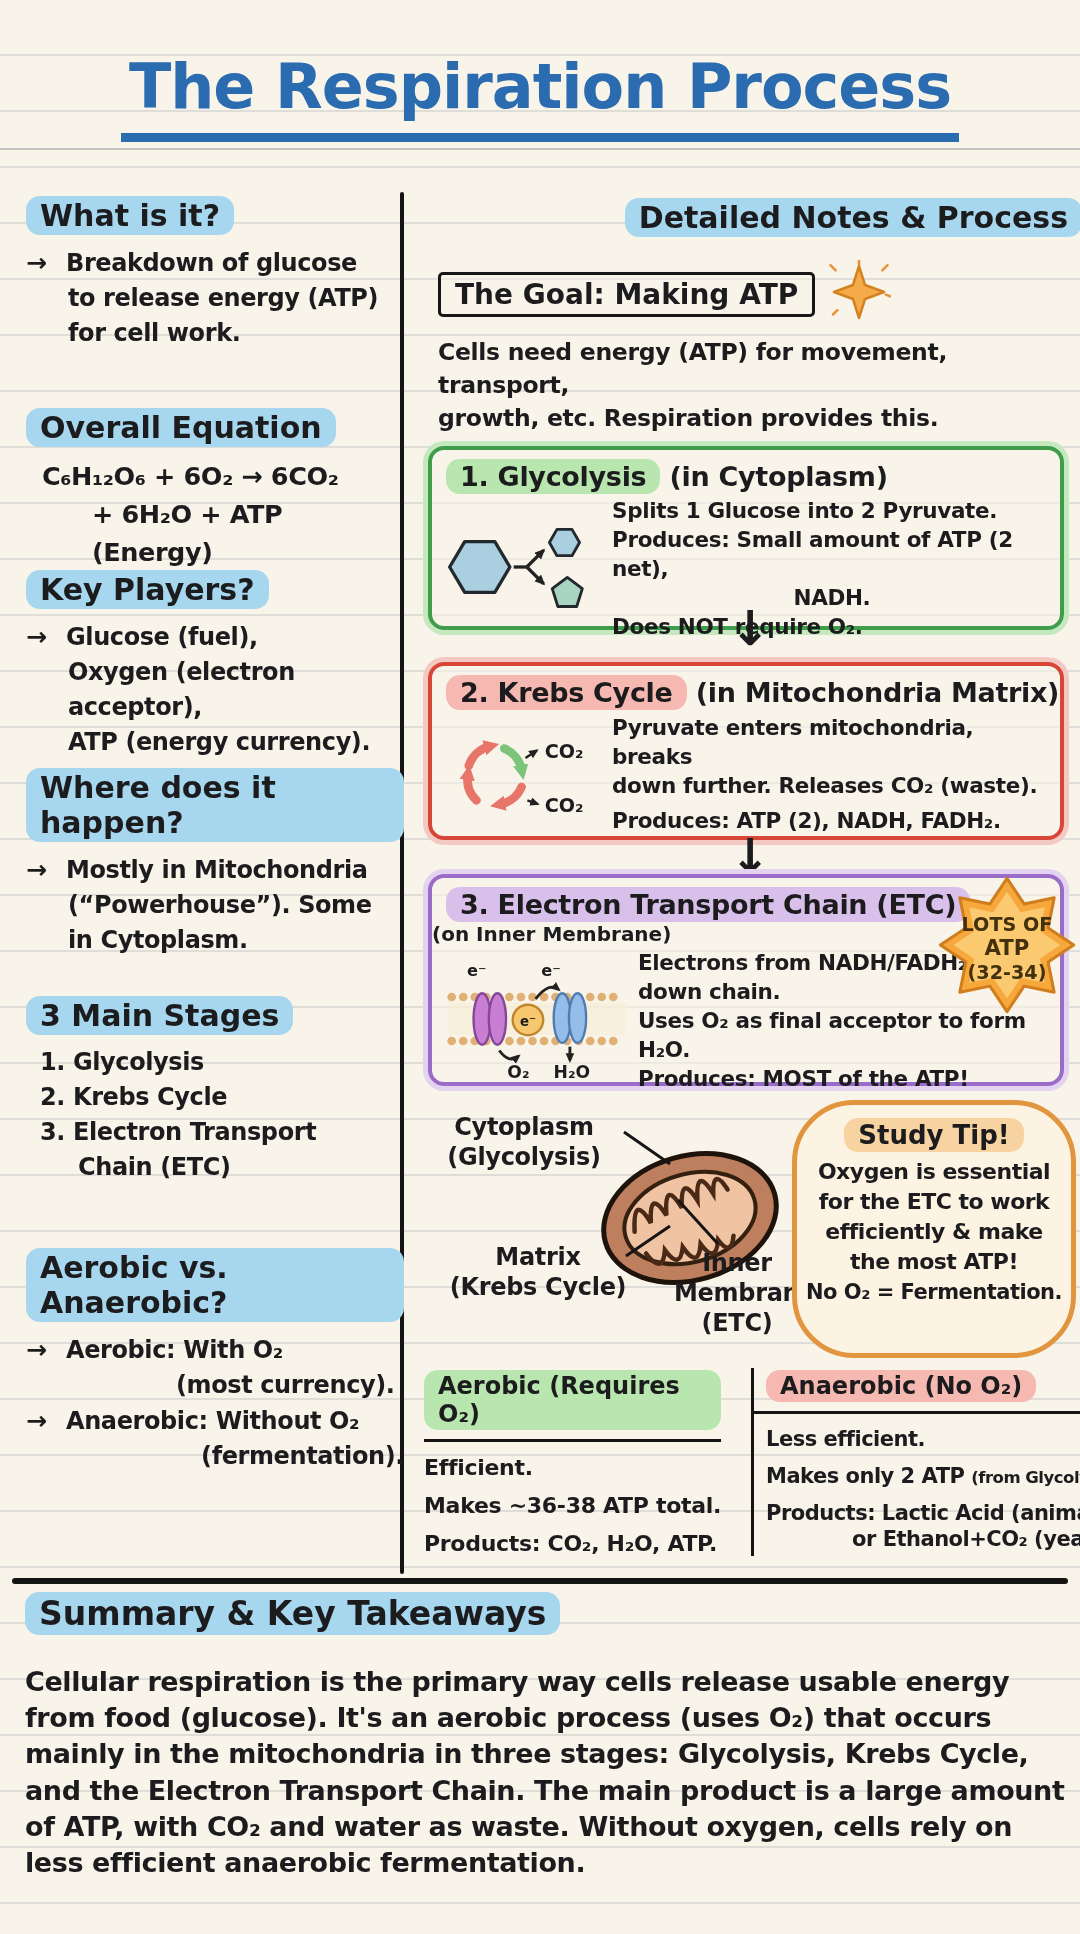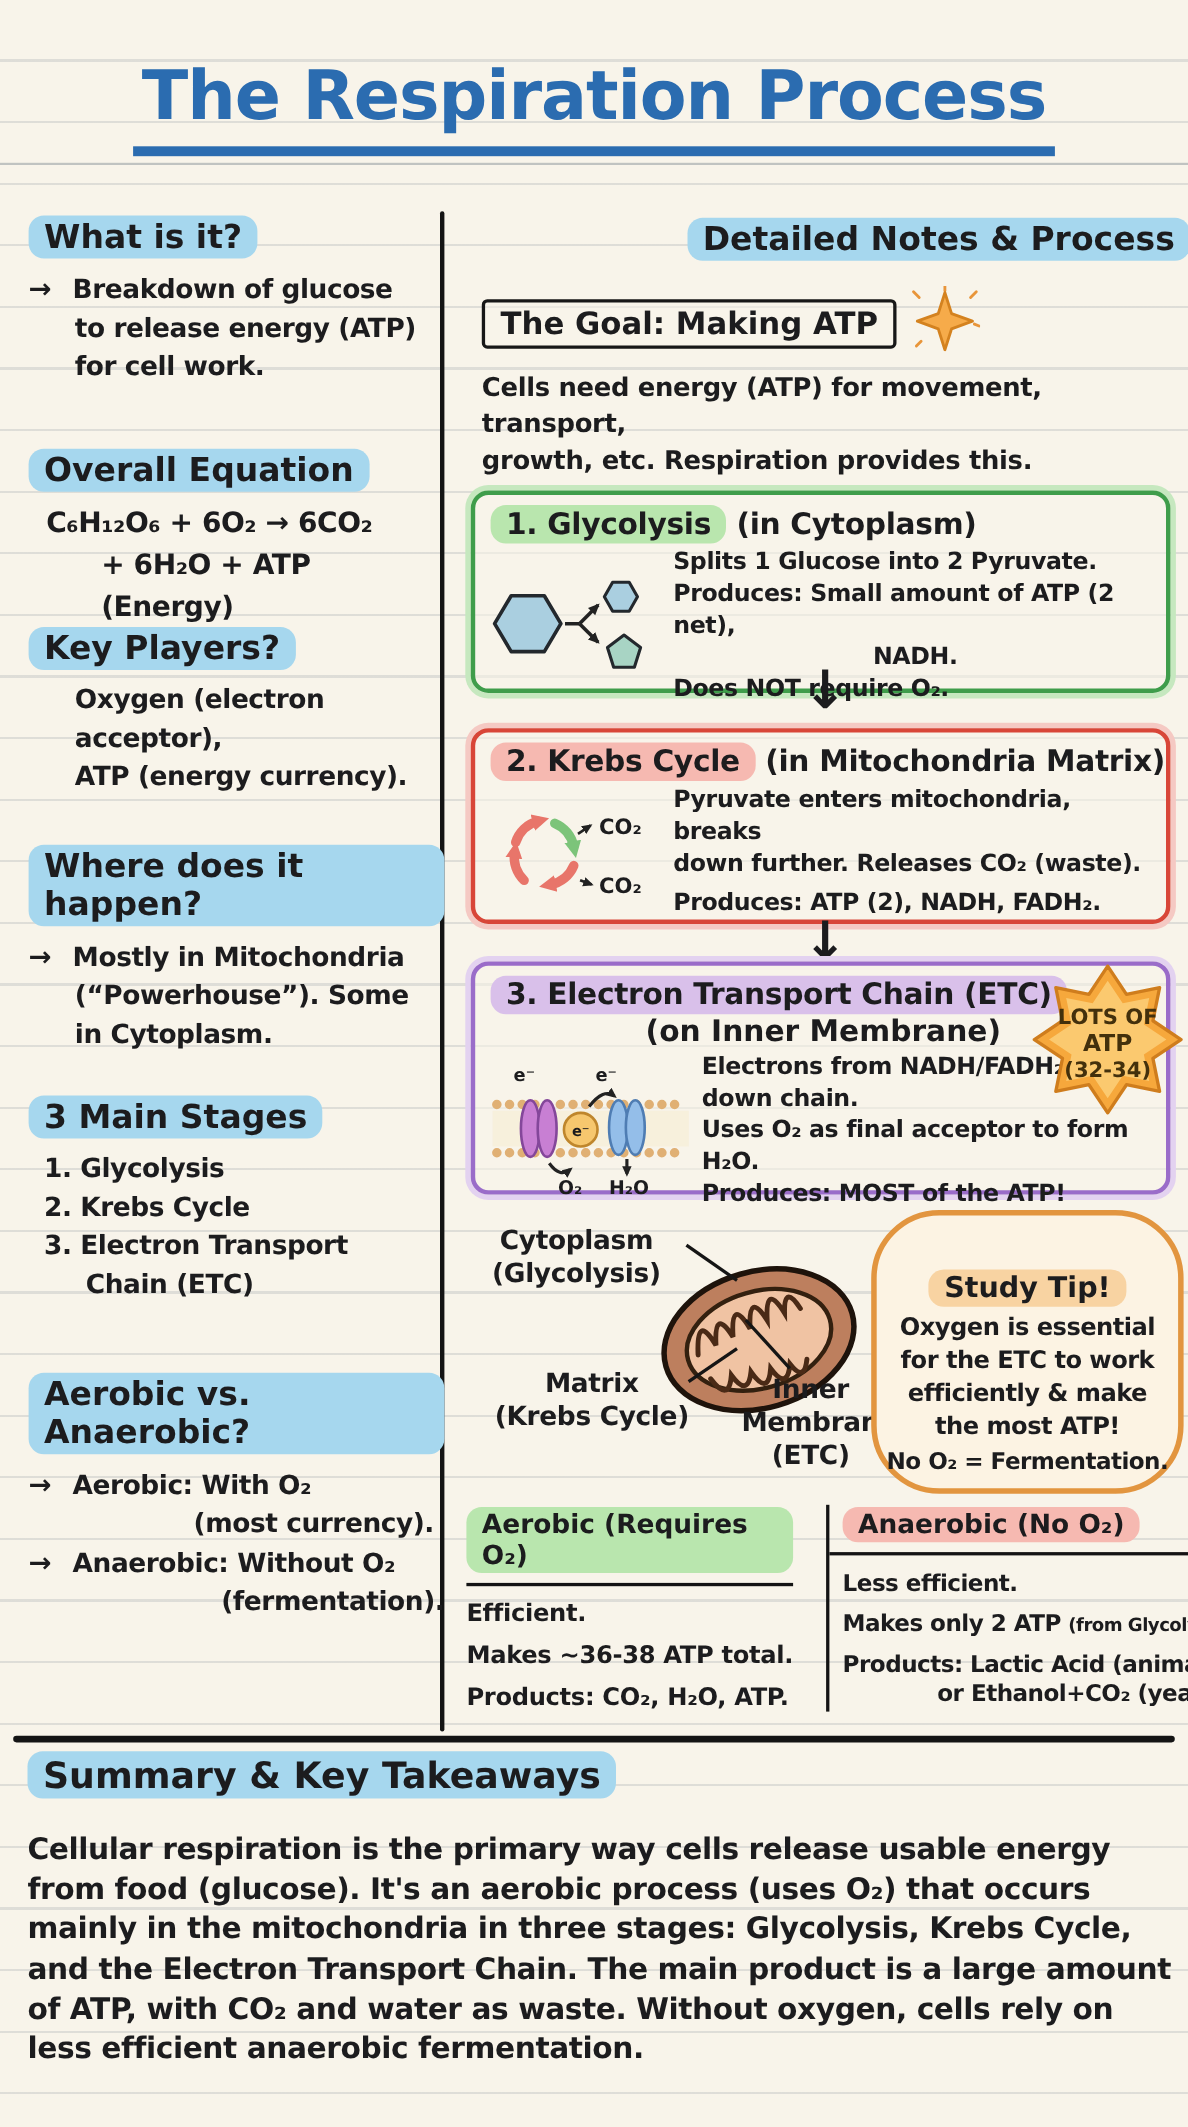--- a/index.html
+++ b/index.html
@@ -45,42 +45,42 @@
   .goal-row{position:absolute;left:438px;top:260px;display:flex;align-items:center;gap:12px;}
   .goal-box{border:3px solid #171717;border-radius:5px;padding:3px 14px;font-size:28px;background:rgba(248,244,234,0.5);}
   .goal-desc{position:absolute;left:438px;top:336px;font-size:23.5px;line-height:33px;letter-spacing:-0.3px;}
 
   .stage-box{position:absolute;left:428px;width:636px;border:4px solid;border-radius:16px;
              box-sizing:border-box;background:rgba(248,244,234,0.55);}
   .box-green{top:430px;height:184px;border-color:#3f9d4b;box-shadow:0 0 0 5px #c6e8bf;margin-top:16px;}
   .box-red{top:662px;height:178px;border-color:#d84638;box-shadow:0 0 0 5px #f5c9c3;}
   .box-purple{top:874px;height:212px;border-color:#9a6cc9;box-shadow:0 0 0 5px #e3d2f0;}
   .box-title{margin:9px 0 0 14px;font-size:27px;letter-spacing:-0.3px;}
-  .box-title2{text-align:right;font-size:27px;margin-top:0;padding-right:150px;}
+  .box-title2{text-align:left;font-size:20px;margin-top:0;padding-right:150px;}
   .box-body{display:flex;align-items:center;padding:2px 8px 8px 12px;}
   .box-icon{flex:0 0 auto;margin-right:8px;}
   .box-text{flex:1;}
   .tl{font-size:21.5px;line-height:29px;letter-spacing:-0.35px;}
   .tc{text-align:center;}
   .flow-arrow{position:absolute;left:700px;width:100px;text-align:center;font-size:48px;line-height:1;}
   .fa1{top:604px;}
   .fa2{top:832px;}
 
   .burst{position:absolute;left:936px;top:842px;width:142px;height:202px;z-index:6;}
 
   .mito-fig{position:absolute;left:418px;top:1098px;width:386px;height:278px;}
   .mito-fig svg{position:absolute;left:0;top:0;}
   .lab{position:absolute;font-size:24px;line-height:30px;text-align:center;letter-spacing:-0.3px;}
   .lab-cyto{left:4px;top:14px;width:204px;}
   .lab-matrix{left:8px;top:144px;width:224px;}
   .lab-inner{left:256px;top:150px;width:126px;}
 
   .cloud{position:absolute;left:792px;top:1100px;width:284px;height:258px;border:5px solid #e2953f;
          border-radius:62px;background:#fcf3e3;box-sizing:border-box;text-align:center;padding-top:13px;z-index:5;}
-  .cloud .pill{font-size:26px;margin-bottom:5px;margin-top:36px;}
+  .cloud .pill{font-size:26px;margin-bottom:5px;}
   .cloud-line{font-size:22px;line-height:30px;letter-spacing:-0.5px;}
   .cl-sm{font-size:21px;}
 
   .cmp-table{position:absolute;left:424px;top:1368px;width:650px;display:flex;gap:30px;}
   .cmp-col-l{width:318px;}
   .cmp-col-r{flex:1;border-left:3px solid #141414;padding-left:12px;}
   .cmp-h{border-bottom:3px solid #141414;padding:2px 0 9px 0;font-size:24px;}
   .cmp-col-r .cmp-h{margin-left:-12px;padding-left:12px;}
   .crow{margin-top:13px;font-size:22px;letter-spacing:-0.3px;white-space:nowrap;}
   .crow-r{font-size:21px;letter-spacing:-0.5px;}
@@ -110,20 +110,21 @@
 </section>
 
 <section class="lsec s2">
   <div><span class="pill hl-blue head">Overall Equation</span></div>
   <div class="eq eq1">C₆H₁₂O₆ + 6O₂ → 6CO₂</div>
   <div class="eq eq2">+ 6H₂O + ATP (Energy)</div>
 </section>
 
 <section class="lsec s3">
   <div><span class="pill hl-blue head">Key Players?</span></div>
+  <div class="bline"><span class="arr">→</span><span>Glucose (fuel),</span></div>
   <div class="bline ind">Oxygen (electron acceptor),</div>
   <div class="bline ind">ATP (energy currency).</div>
 </section>
 
 <section class="lsec s4">
   <div><span class="pill hl-blue head">Where does it happen?</span></div>
   <div class="bline"><span class="arr">→</span><span>Mostly in Mitochondria</span></div>
   <div class="bline ind">(“Powerhouse”). Some</div>
   <div class="bline ind">in Cytoplasm.</div>
 </section>

